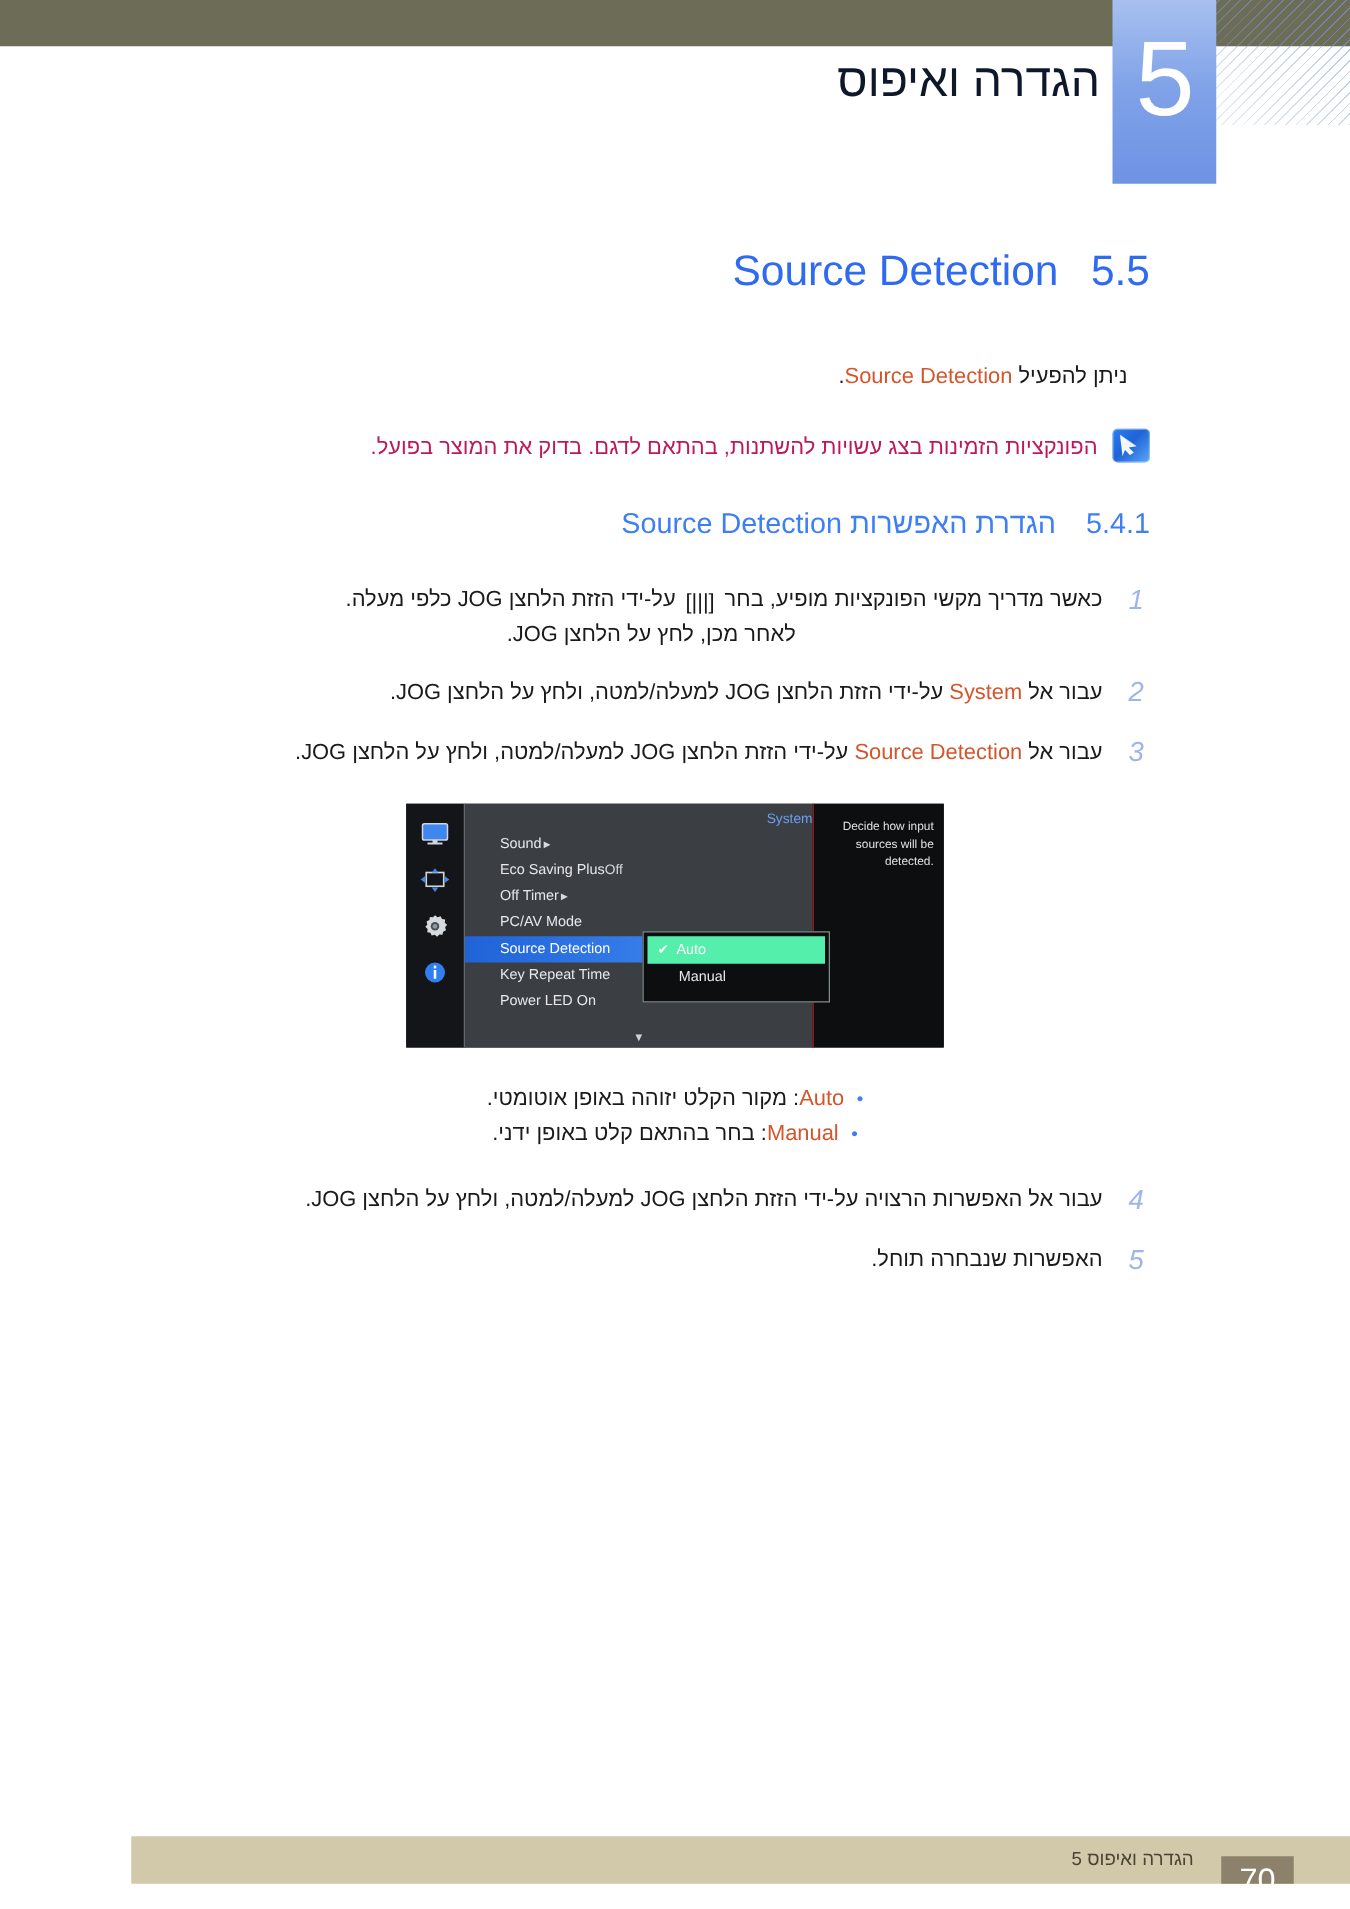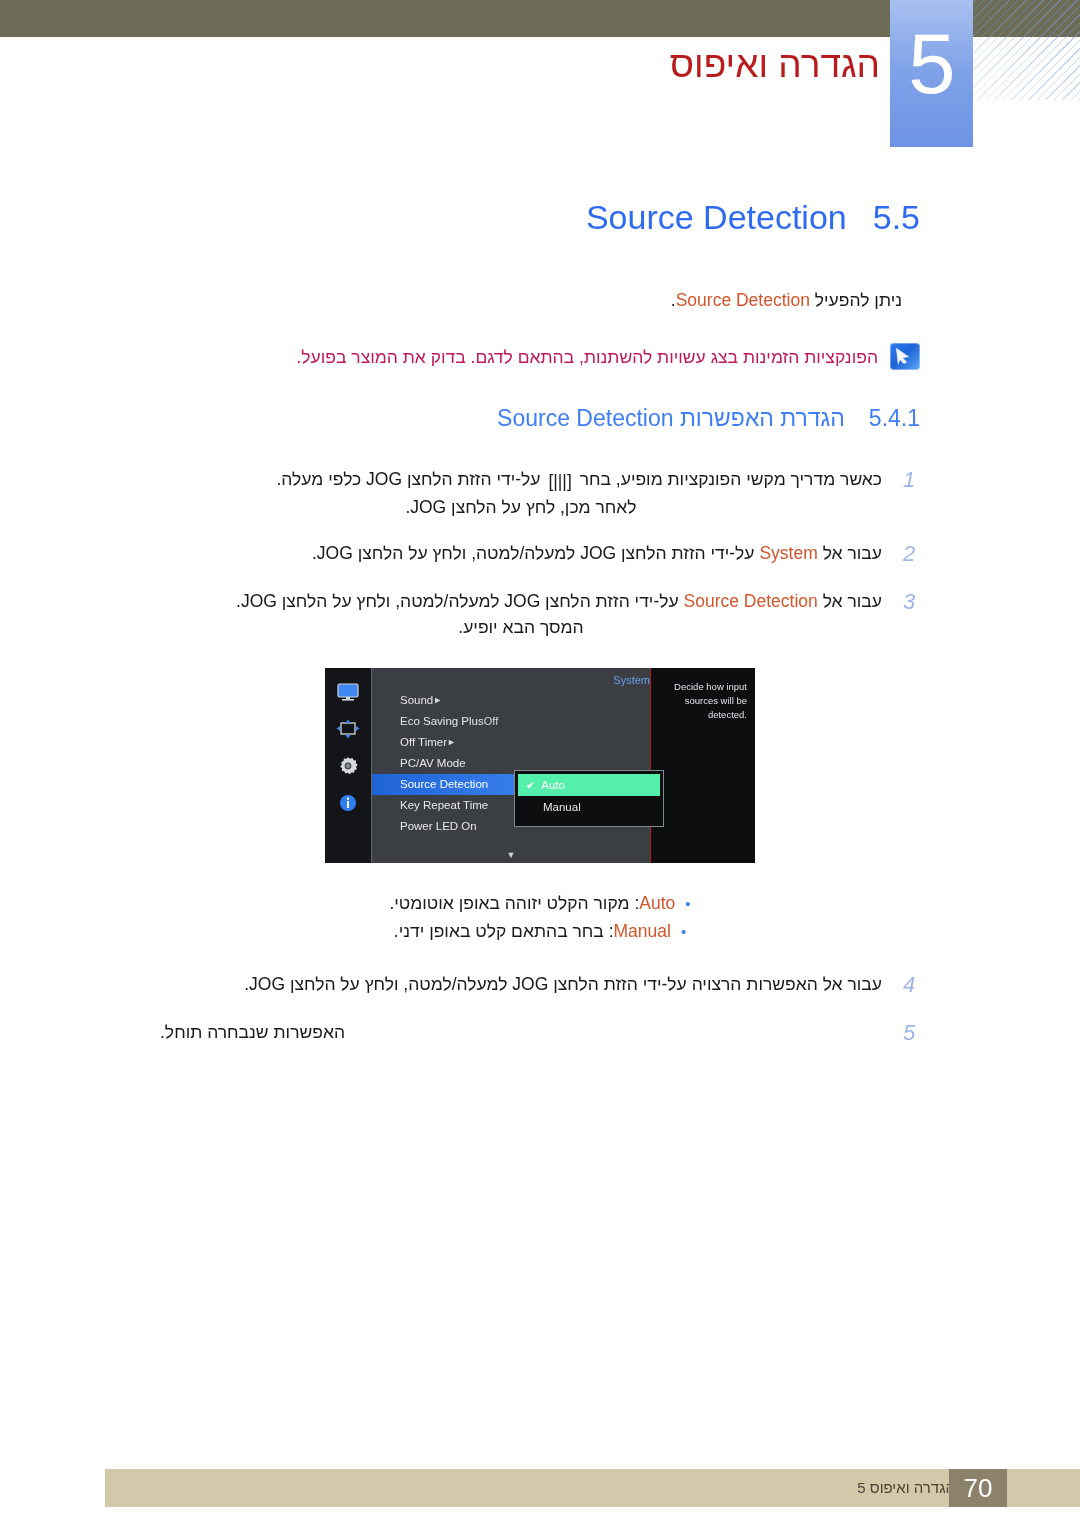--- a/index.html
+++ b/index.html
@@ -47,21 +47,21 @@
     color: #ffffff;
     font-size: 85px;
     line-height: 128px;
     text-align: center;
     font-weight: 400;
     letter-spacing: -1px;
   }
   .chapter-title {
     position: absolute;
     right: 200px; top: 44px;
-    color: #b91c1c;
+    color: #0f172a;
     font-size: 37px;
     font-weight: 400;
     white-space: nowrap;
     direction: rtl;
   }
 
   
   .content {
     position: absolute;
     right: 160px;
@@ -149,21 +149,21 @@
     font-style: italic;
     font-weight: 400;
   }
   .step-body {
     flex: 1 1 auto;
     font-size: 17.5px;
     color: #1a1a1a;
     line-height: 1.5;
     text-align: right;
   }
-  .step-body.centered { text-align: left; }
+  .step-body.centered { text-align: right; }
   .step-line2 { display: block; text-align: center; }
 
   .key-glyph {
     display: inline-block;
     vertical-align: -2px;
     margin: 0 3px;
     unicode-bidi: isolate;
   }
 
   
@@ -289,23 +289,23 @@
   
   .footer-bar {
     position: absolute;
     left: 105px; bottom: 20px;
     width: 975px;
     height: 38px;
     background: #d2c8aa;
   }
   .footer-page {
     position: absolute;
-    right: 73px; bottom: 20px;
+    right: 45px; bottom: 20px;
     width: 58px;
-    height: 38px;
+    height: 22px;
     background: #8c826b;
     color: #ffffff;
     font-size: 26px;
     line-height: 38px;
     text-align: center;
     margin-top: 29px;
   }
   .footer-text {
     position: absolute;
     right: 125px; bottom: 20px;
@@ -374,21 +374,20 @@
         <span>על-ידי הזזת הלחצן JOG למעלה/למטה, ולחץ על הלחצן JOG.</span>
       </div>
     </div>
 
     <div class="step">
       <div class="step-num">3</div>
       <div class="step-body">
         <span>עבור אל</span>
         <span class="orange">Source Detection</span>
         <span>על-ידי הזזת הלחצן JOG למעלה/למטה, ולחץ על הלחצן JOG.</span>
-        <span class="step-line2">המסך הבא יופיע.</span>
       </div>
     </div>
   </div>
 
   <div class="osd-wrap">
     <div class="osd">
 
       <div class="osd-side">
         <svg class="ic" viewBox="0 0 26 22" aria-hidden="true">
           <rect x="3" y="3" width="20" height="13" rx="1.5" fill="#3f86f0" stroke="#cfd6dd" stroke-width="1.2"></rect>

